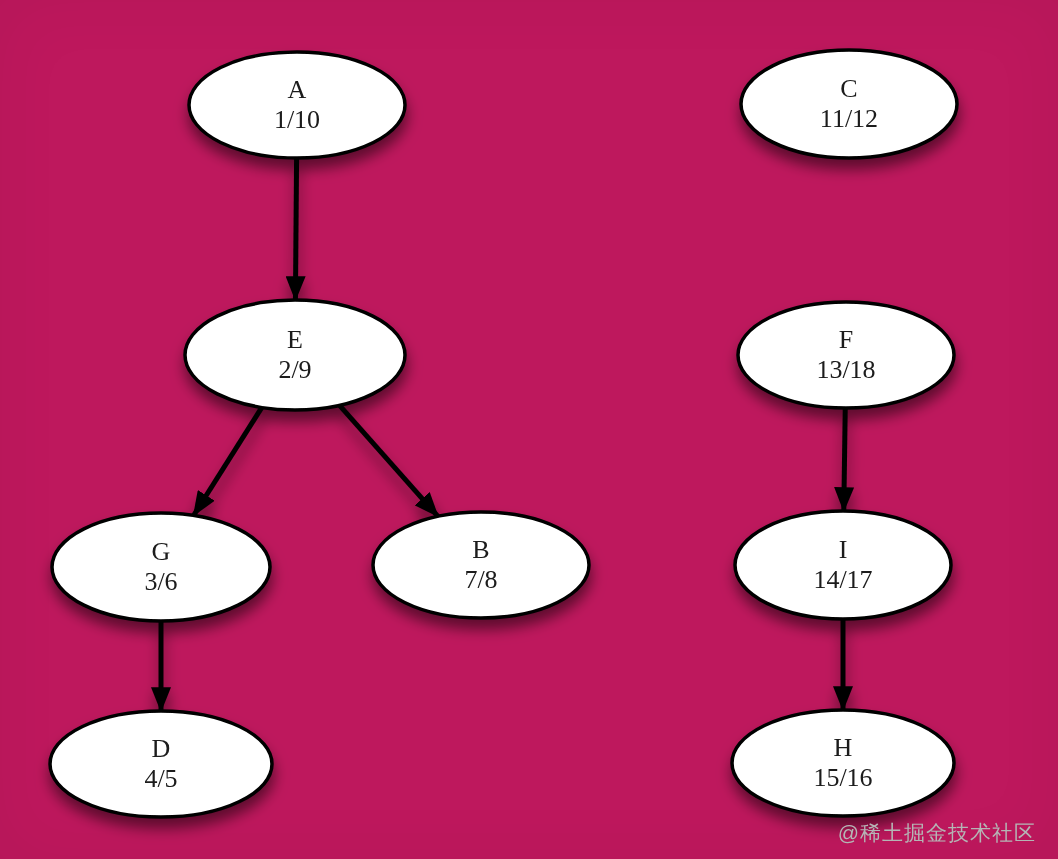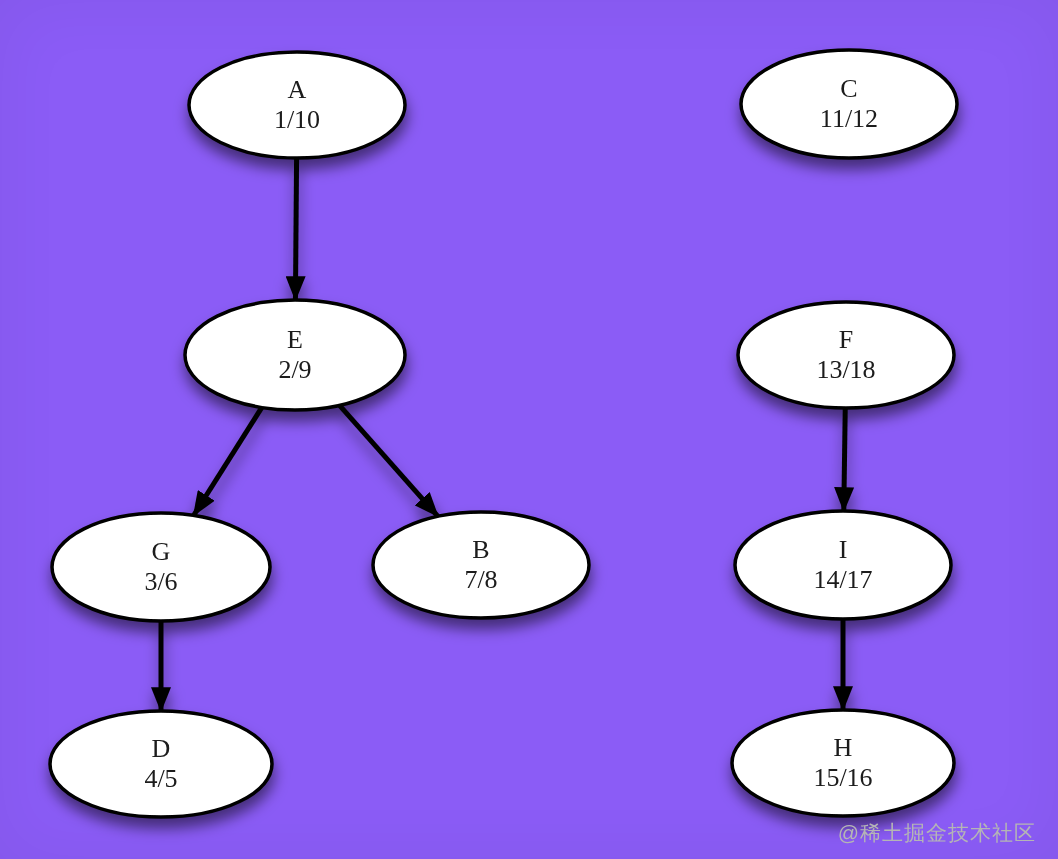--- a/index.html
+++ b/index.html
@@ -5,21 +5,21 @@
   html, body {
     margin: 0;
     padding: 0;
     background: #ffffff;
     font-family: "Liberation Serif", serif;
   }
   .stage {
     position: relative;
     width: 1058px;
     height: 859px;
-    background: #8b5cf6;
+    background: #be185d;
     box-shadow: inset 0 0 70px rgba(0,0,0,0.05);
     overflow: hidden;
   }
   svg { display: block; }
   .node-label {
     font-family: "Liberation Serif", serif;
     font-size: 26px;
     fill: #1a1a1a;
   }
   .node-times {

